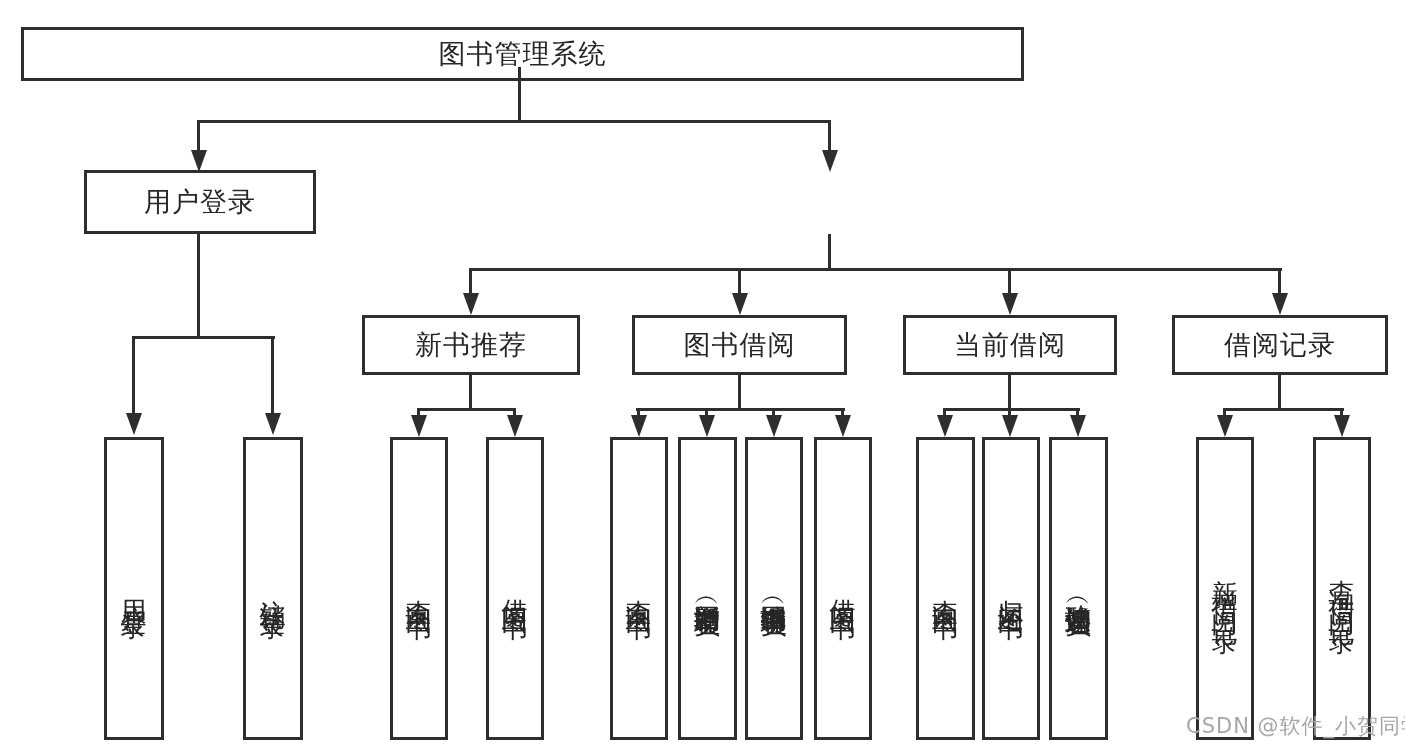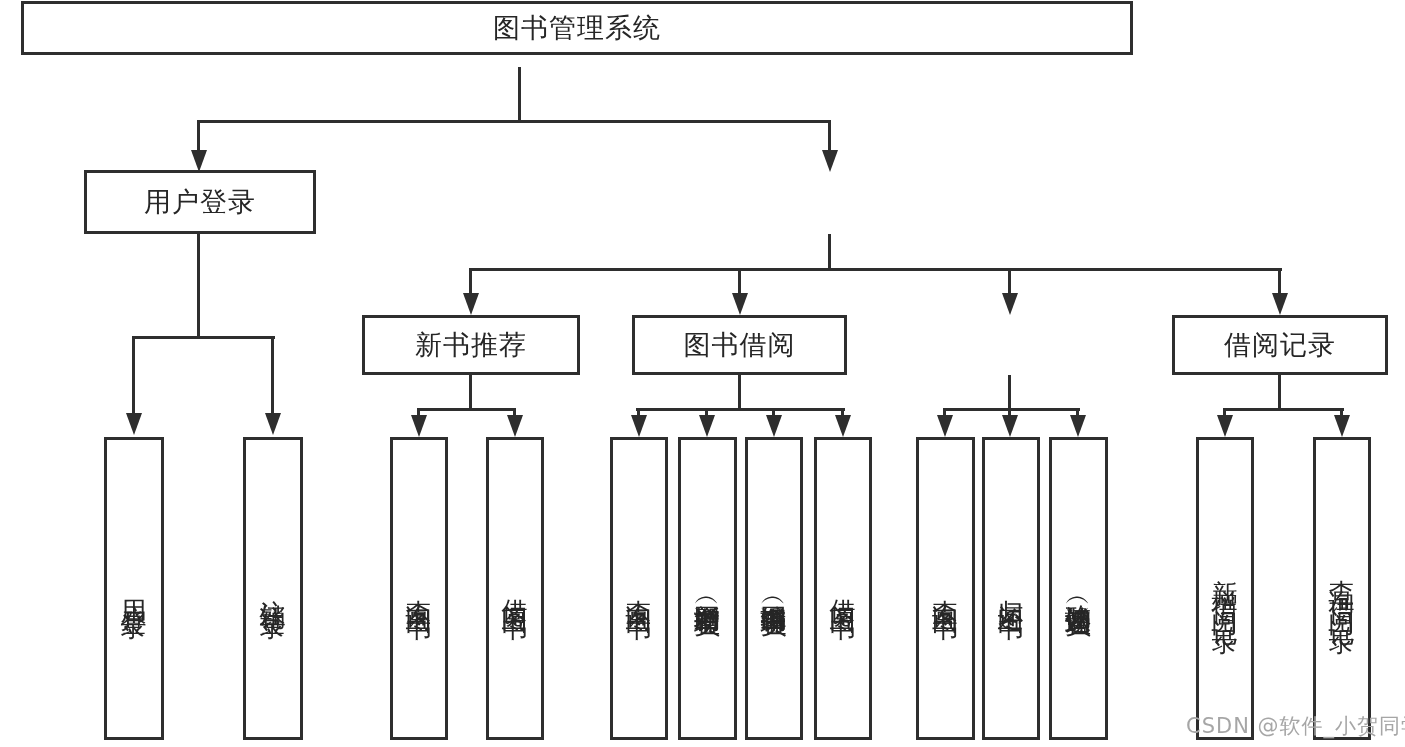--- a/index.html
+++ b/index.html
@@ -31,21 +31,21 @@
   .watermark {
     position:absolute; left:1186px; top:712px; font-size:21px;
     color:var(--wm,#a6a6a6); white-space:nowrap; letter-spacing:1px; z-index:5;
   }
 </style>
 </head>
 <body>
 
 <div class="canvas">
 
-  <div class="node h" style="left:21px;top:1px;width:1112px;height:54px">
+  <div class="node h" style="left:21px;top:27px;width:1003px;height:54px">
     <span>图书管理系统</span>
   </div>
 
   <div class="vline" style="left:518px;top:67px;height:56px"></div>
   <div class="hline" style="left:197px;top:120px;width:634px"></div>
   <div class="vline" style="left:197px;top:120px;height:32px"></div>
   <div class="ahead" style="left:191px;top:150px"></div>
   <div class="vline" style="left:828px;top:120px;height:32px"></div>
   <div class="ahead" style="left:822px;top:150px"></div>
 
@@ -69,20 +69,23 @@
   <div class="vline" style="left:1008px;top:268px;height:27px"></div>
   <div class="ahead" style="left:1002px;top:293px"></div>
   <div class="vline" style="left:1278px;top:268px;height:27px"></div>
   <div class="ahead" style="left:1272px;top:293px"></div>
 
   <div class="node h" style="left:632px;top:315px;width:215px;height:60px">
     <span>图书借阅</span>
   </div>
   <div class="node h" style="left:362px;top:315px;width:218px;height:60px">
     <span>新书推荐</span>
+  </div>
+  <div class="node h" style="left:903px;top:315px;width:214px;height:60px">
+    <span>当前借阅</span>
   </div>
   <div class="node h" style="left:1172px;top:315px;width:216px;height:60px">
     <span>借阅记录</span>
   </div>
 
   <div class="vline" style="left:469px;top:375px;height:35px"></div>
   <div class="hline" style="left:417px;top:408px;width:99px"></div>
   <div class="vline" style="left:417px;top:408px;height:10px"></div>
   <div class="ahead" style="left:411px;top:415px"></div>
   <div class="vline" style="left:513px;top:408px;height:10px"></div>

